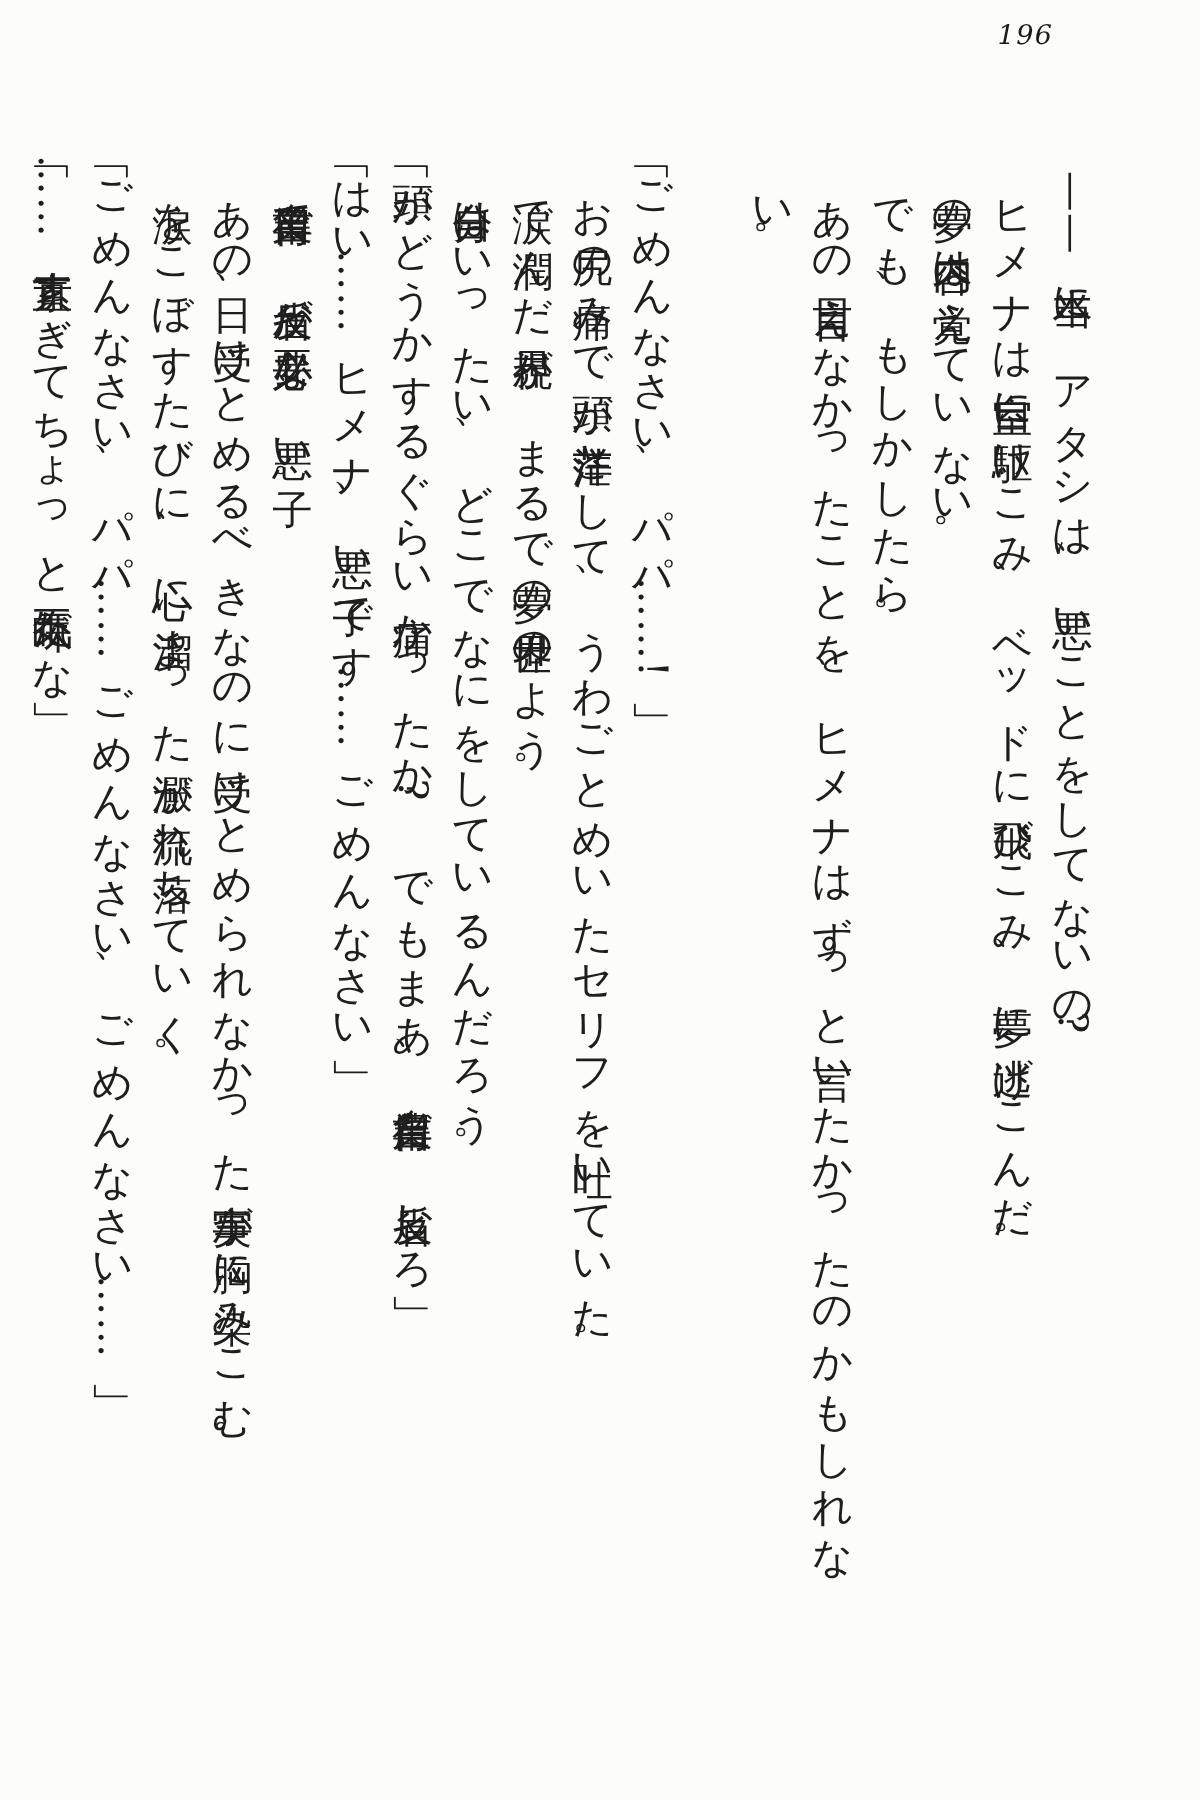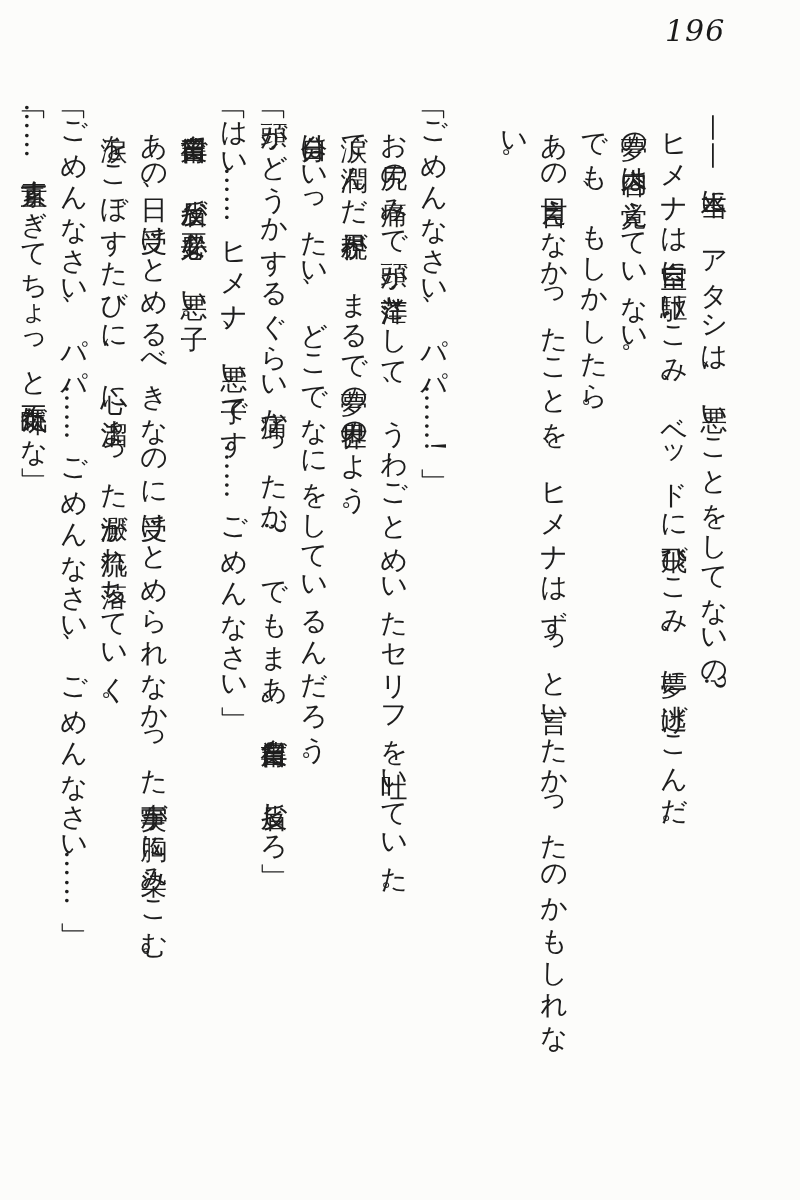--- a/index.html
+++ b/index.html
@@ -9,21 +9,21 @@
     width: 800px;
     height: 1200px;
     background: #fcfcfa;
     overflow: hidden;
     font-family: "DejaVu Serif", serif;
   }
   .page-number {
     position: absolute;
     top: 13px;
     left: 665px;
-    font-size: 30px;
+    font-size: 18px;
     font-style: italic;
     letter-spacing: 1px;
     color: #1a1a1a;
   }
   .text-area {
     position: absolute;
     top: 102px;
     right: 66px;
     width: 684px;
     height: 990px;

